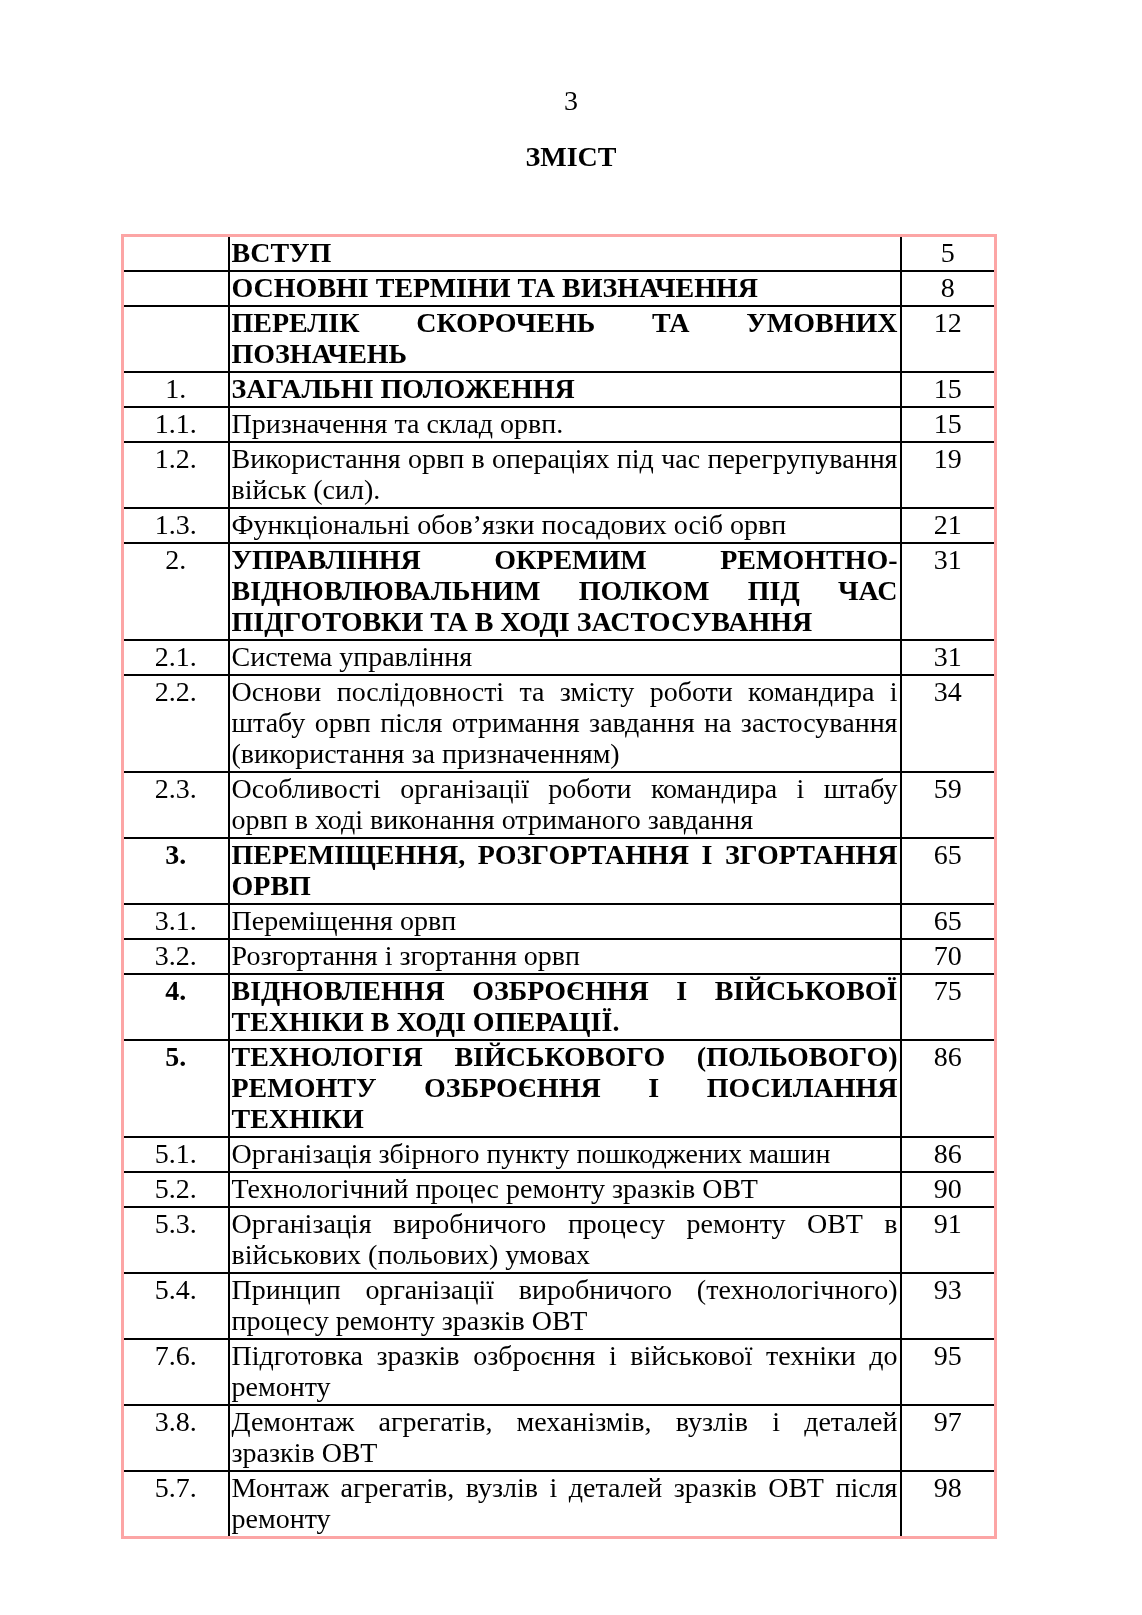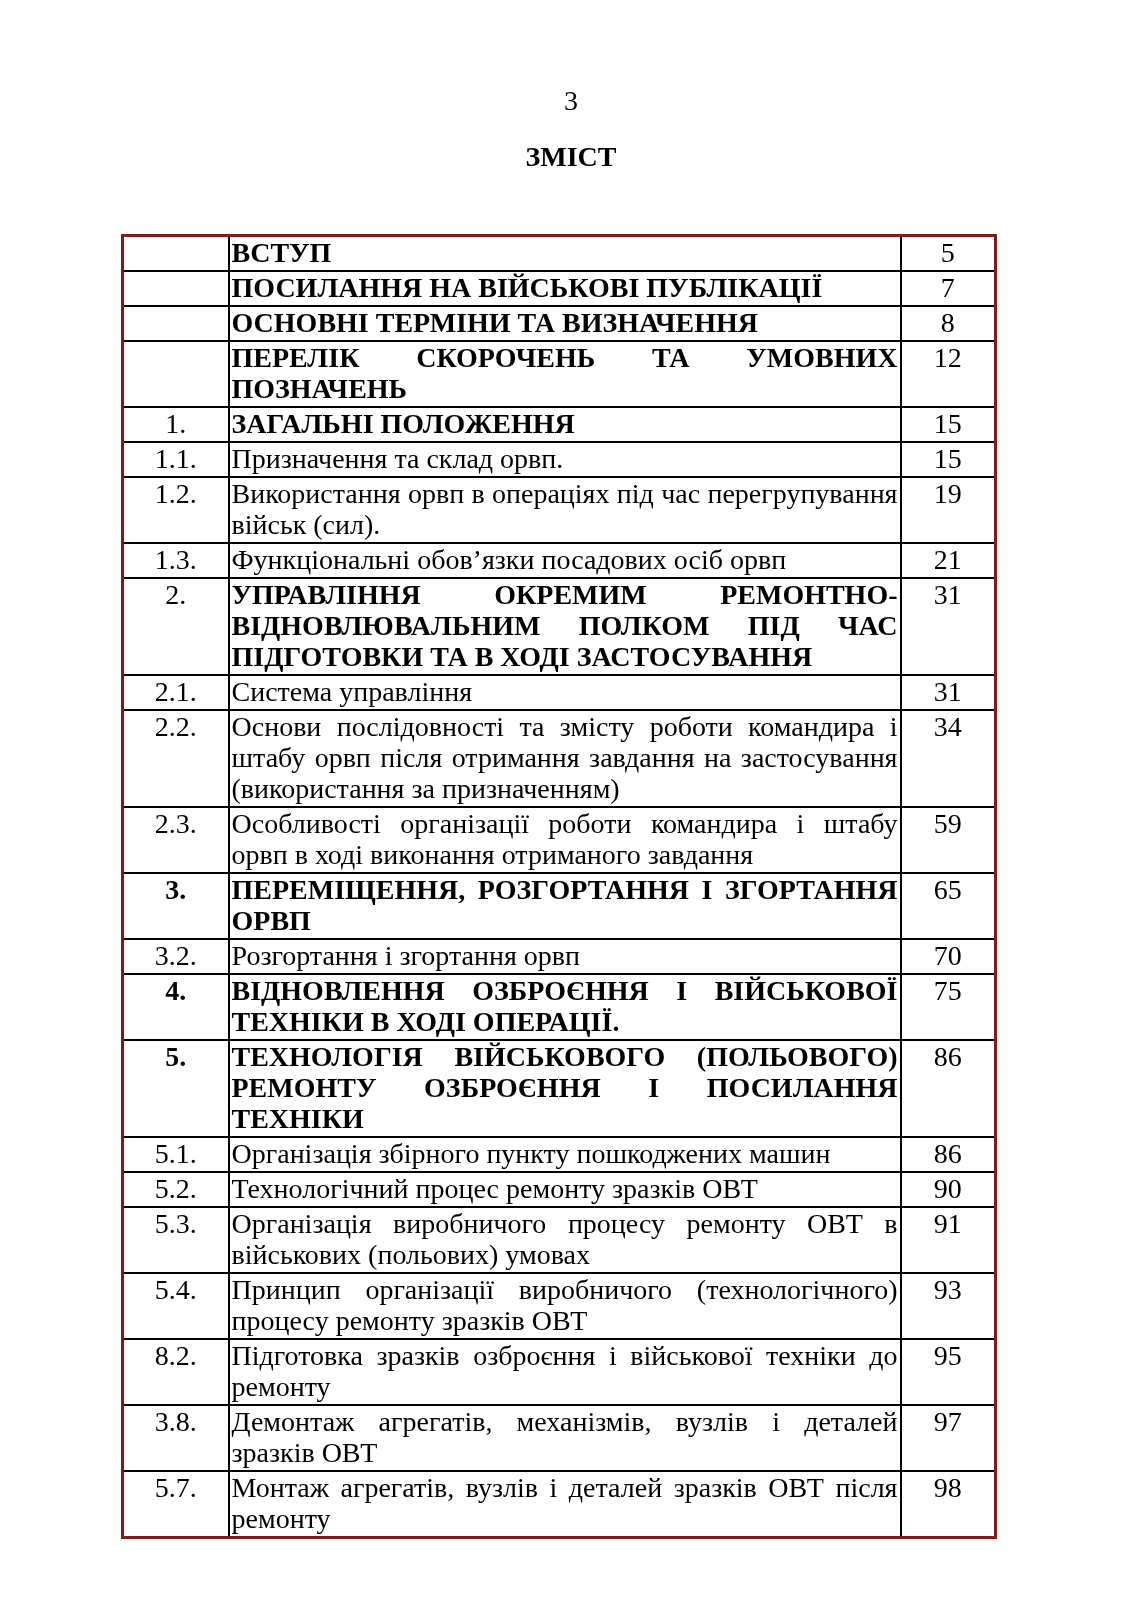--- a/index.html
+++ b/index.html
@@ -22,21 +22,21 @@
     text-align: center;
     font-size: 28px;
     font-weight: bold;
     line-height: 30px;
   }
   table.toc {
     margin: 62px 0 0 121px;
     width: 873px;
     table-layout: fixed;
     border-collapse: collapse;
-    border: 3px solid #7f1d1d;
+    border: 3px solid #fca5a5;
   }
   table.toc td {
     border: 2px solid #000;
     vertical-align: top;
     font-size: 28px;
     line-height: 31px;
     padding: 0 2px 2px 2px;
   }
   td.col-num  { text-align: center; }
   td.col-title{ text-align: justify; padding-left: 8px; padding-right: 6px; }
@@ -55,25 +55,20 @@
     <colgroup>
       <col style="width:106px">
       <col style="width:672px">
       <col style="width:95px">
     </colgroup>
     <tbody>
         <tr>
           <td class="col-num"></td>
           <td class="col-title bold">ВСТУП</td>
           <td class="col-page">5</td>
-        </tr>
-        <tr>
-          <td class="col-num"></td>
-          <td class="col-title bold">ПОСИЛАННЯ НА ВІЙСЬКОВІ ПУБЛІКАЦІЇ</td>
-          <td class="col-page">7</td>
         </tr>
         <tr>
           <td class="col-num"></td>
           <td class="col-title bold">ОСНОВНІ ТЕРМІНИ ТА ВИЗНАЧЕННЯ</td>
           <td class="col-page">8</td>
         </tr>
         <tr>
           <td class="col-num"></td>
           <td class="col-title bold">ПЕРЕЛІК СКОРОЧЕНЬ ТА УМОВНИХ ПОЗНАЧЕНЬ</td>
           <td class="col-page">12</td>
@@ -117,20 +112,25 @@
           <td class="col-num">2.3.</td>
           <td class="col-title">Особливості організації роботи командира і штабу орвп в ході виконання отриманого завдання</td>
           <td class="col-page">59</td>
         </tr>
         <tr>
           <td class="col-num bold">3.</td>
           <td class="col-title bold">ПЕРЕМІЩЕННЯ, РОЗГОРТАННЯ І ЗГОРТАННЯ ОРВП</td>
           <td class="col-page">65</td>
         </tr>
         <tr>
+          <td class="col-num">3.1.</td>
+          <td class="col-title">Переміщення орвп</td>
+          <td class="col-page">65</td>
+        </tr>
+        <tr>
           <td class="col-num">3.2.</td>
           <td class="col-title">Розгортання і згортання орвп</td>
           <td class="col-page">70</td>
         </tr>
         <tr>
           <td class="col-num bold">4.</td>
           <td class="col-title bold">ВІДНОВЛЕННЯ ОЗБРОЄННЯ І ВІЙСЬКОВОЇ ТЕХНІКИ В ХОДІ ОПЕРАЦІЇ.</td>
           <td class="col-page">75</td>
         </tr>
         <tr>
@@ -152,21 +152,21 @@
           <td class="col-num">5.3.</td>
           <td class="col-title">Організація виробничого процесу ремонту ОВТ в військових (польових) умовах</td>
           <td class="col-page">91</td>
         </tr>
         <tr>
           <td class="col-num">5.4.</td>
           <td class="col-title">Принцип організації виробничого (технологічного) процесу ремонту зразків ОВТ</td>
           <td class="col-page">93</td>
         </tr>
         <tr>
-          <td class="col-num">8.2.</td>
+          <td class="col-num">7.6.</td>
           <td class="col-title">Підготовка зразків озброєння і військової техніки до ремонту</td>
           <td class="col-page">95</td>
         </tr>
         <tr>
           <td class="col-num">3.8.</td>
           <td class="col-title">Демонтаж агрегатів, механізмів, вузлів і деталей зразків ОВТ</td>
           <td class="col-page">97</td>
         </tr>
         <tr>
           <td class="col-num">5.7.</td>

